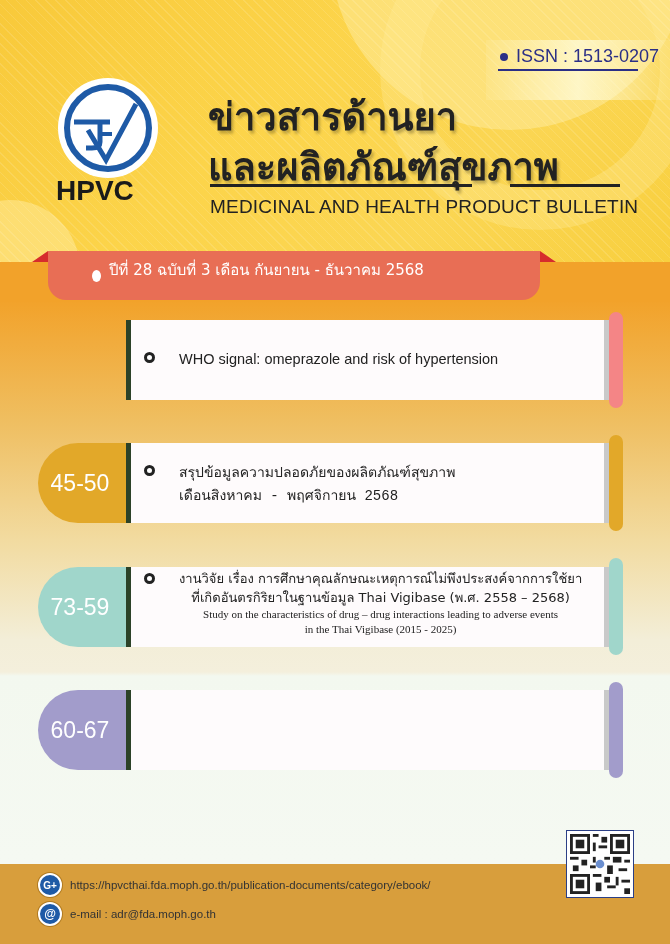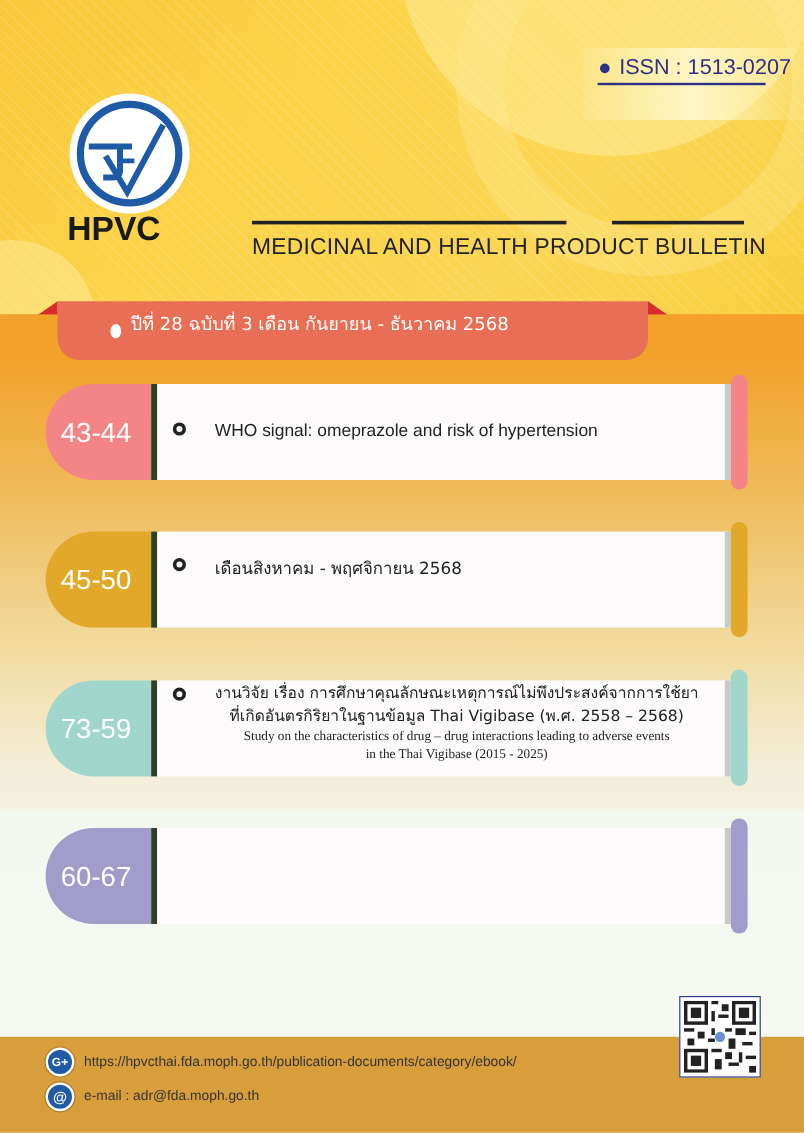--- a/index.html
+++ b/index.html
@@ -69,35 +69,38 @@
       <svg width="76" height="76" viewBox="0 0 76 76">
         <path d="M4 32 L40 32" stroke="#1e5aa6" stroke-width="5" fill="none"></path>
         <path d="M30 32 L30 52 Q30 58 22 58 L16 58" stroke="#1e5aa6" stroke-width="5" fill="none"></path>
         <path d="M30 44 L42 44" stroke="#1e5aa6" stroke-width="4" fill="none"></path>
         <path d="M18 40 L36 70 L66 14" stroke="#1e5aa6" stroke-width="5" fill="none"></path>
       </svg>
     </div>
   </div>
   <div class="hpvc">HPVC</div>
 
+  <div class="title-th">
+    <div>ข่าวสารด้านยา</div>
+    <div>และผลิตภัณฑ์สุขภาพ</div>
+  </div>
   <div class="title-line" style="left:210px;width:262px;"></div>
   <div class="title-line" style="left:510px;width:110px;"></div>
   <div class="title-en">MEDICINAL AND HEALTH PRODUCT BULLETIN</div>
 
   <div class="issue-band"></div>
   <div class="ribbon-tab-l"></div>
   <div class="ribbon-tab-r"></div>
   <div class="ribbon"></div>
   <div class="ribbon-text">
     <span class="dot"></span>
     <span>ปีที่ 28 ฉบับที่ 3 เดือน กันยายน - ธันวาคม 2568</span>
   </div>
 
   <div class="toc-item" style="top:320px;height:90px;">
-    <div class="pill" style="top:0;height:80px;background:#f48586;">43-44</div>
     <div class="bar" style="height:80px;"></div>
     <div class="card" style="height:80px;"></div>
     <div class="card-edge" style="height:80px;"></div>
     <div class="tab" style="top:-8px;height:96px;background:#f48586;"></div>
     <div class="entry" style="top:28px;">
       <span class="bullet"></span>
       <div class="entry-text" style="font-family:'Liberation Sans',sans-serif;font-size:14.5px;">
         <div>WHO signal: omeprazole and risk of hypertension</div>
       </div>
     </div>
@@ -105,21 +108,22 @@
 
   <div class="toc-item" style="top:443px;height:90px;">
     <div class="pill" style="height:80px;background:#e2a829;">45-50</div>
     <div class="bar" style="height:80px;"></div>
     <div class="card" style="height:80px;"></div>
     <div class="card-edge" style="height:80px;"></div>
     <div class="tab" style="top:-8px;height:96px;background:#e2a829;"></div>
     <div class="entry" style="top:18px;">
       <span class="bullet"></span>
       <div class="entry-text">
-        <div style="margin-top:2px;">เดือนสิงหาคม - พฤศจิกายน 2568</div>
+        <div>สรุปข้อมูลความปลอดภัยของผลิตภัณฑ์สุขภาพ</div>
+        <div style="margin-top:2px;font-family:Liberation Mono, monospace;">เดือนสิงหาคม - พฤศจิกายน 2568</div>
       </div>
     </div>
   </div>
 
   <div class="toc-item" style="top:567px;height:90px;">
     <div class="pill" style="height:80px;background:#a0d6cb;">73-59</div>
     <div class="bar" style="height:80px;"></div>
     <div class="card" style="height:80px;"></div>
     <div class="card-edge" style="height:80px;"></div>
     <div class="tab" style="top:-9px;height:97px;background:#a0d6cb;"></div>

